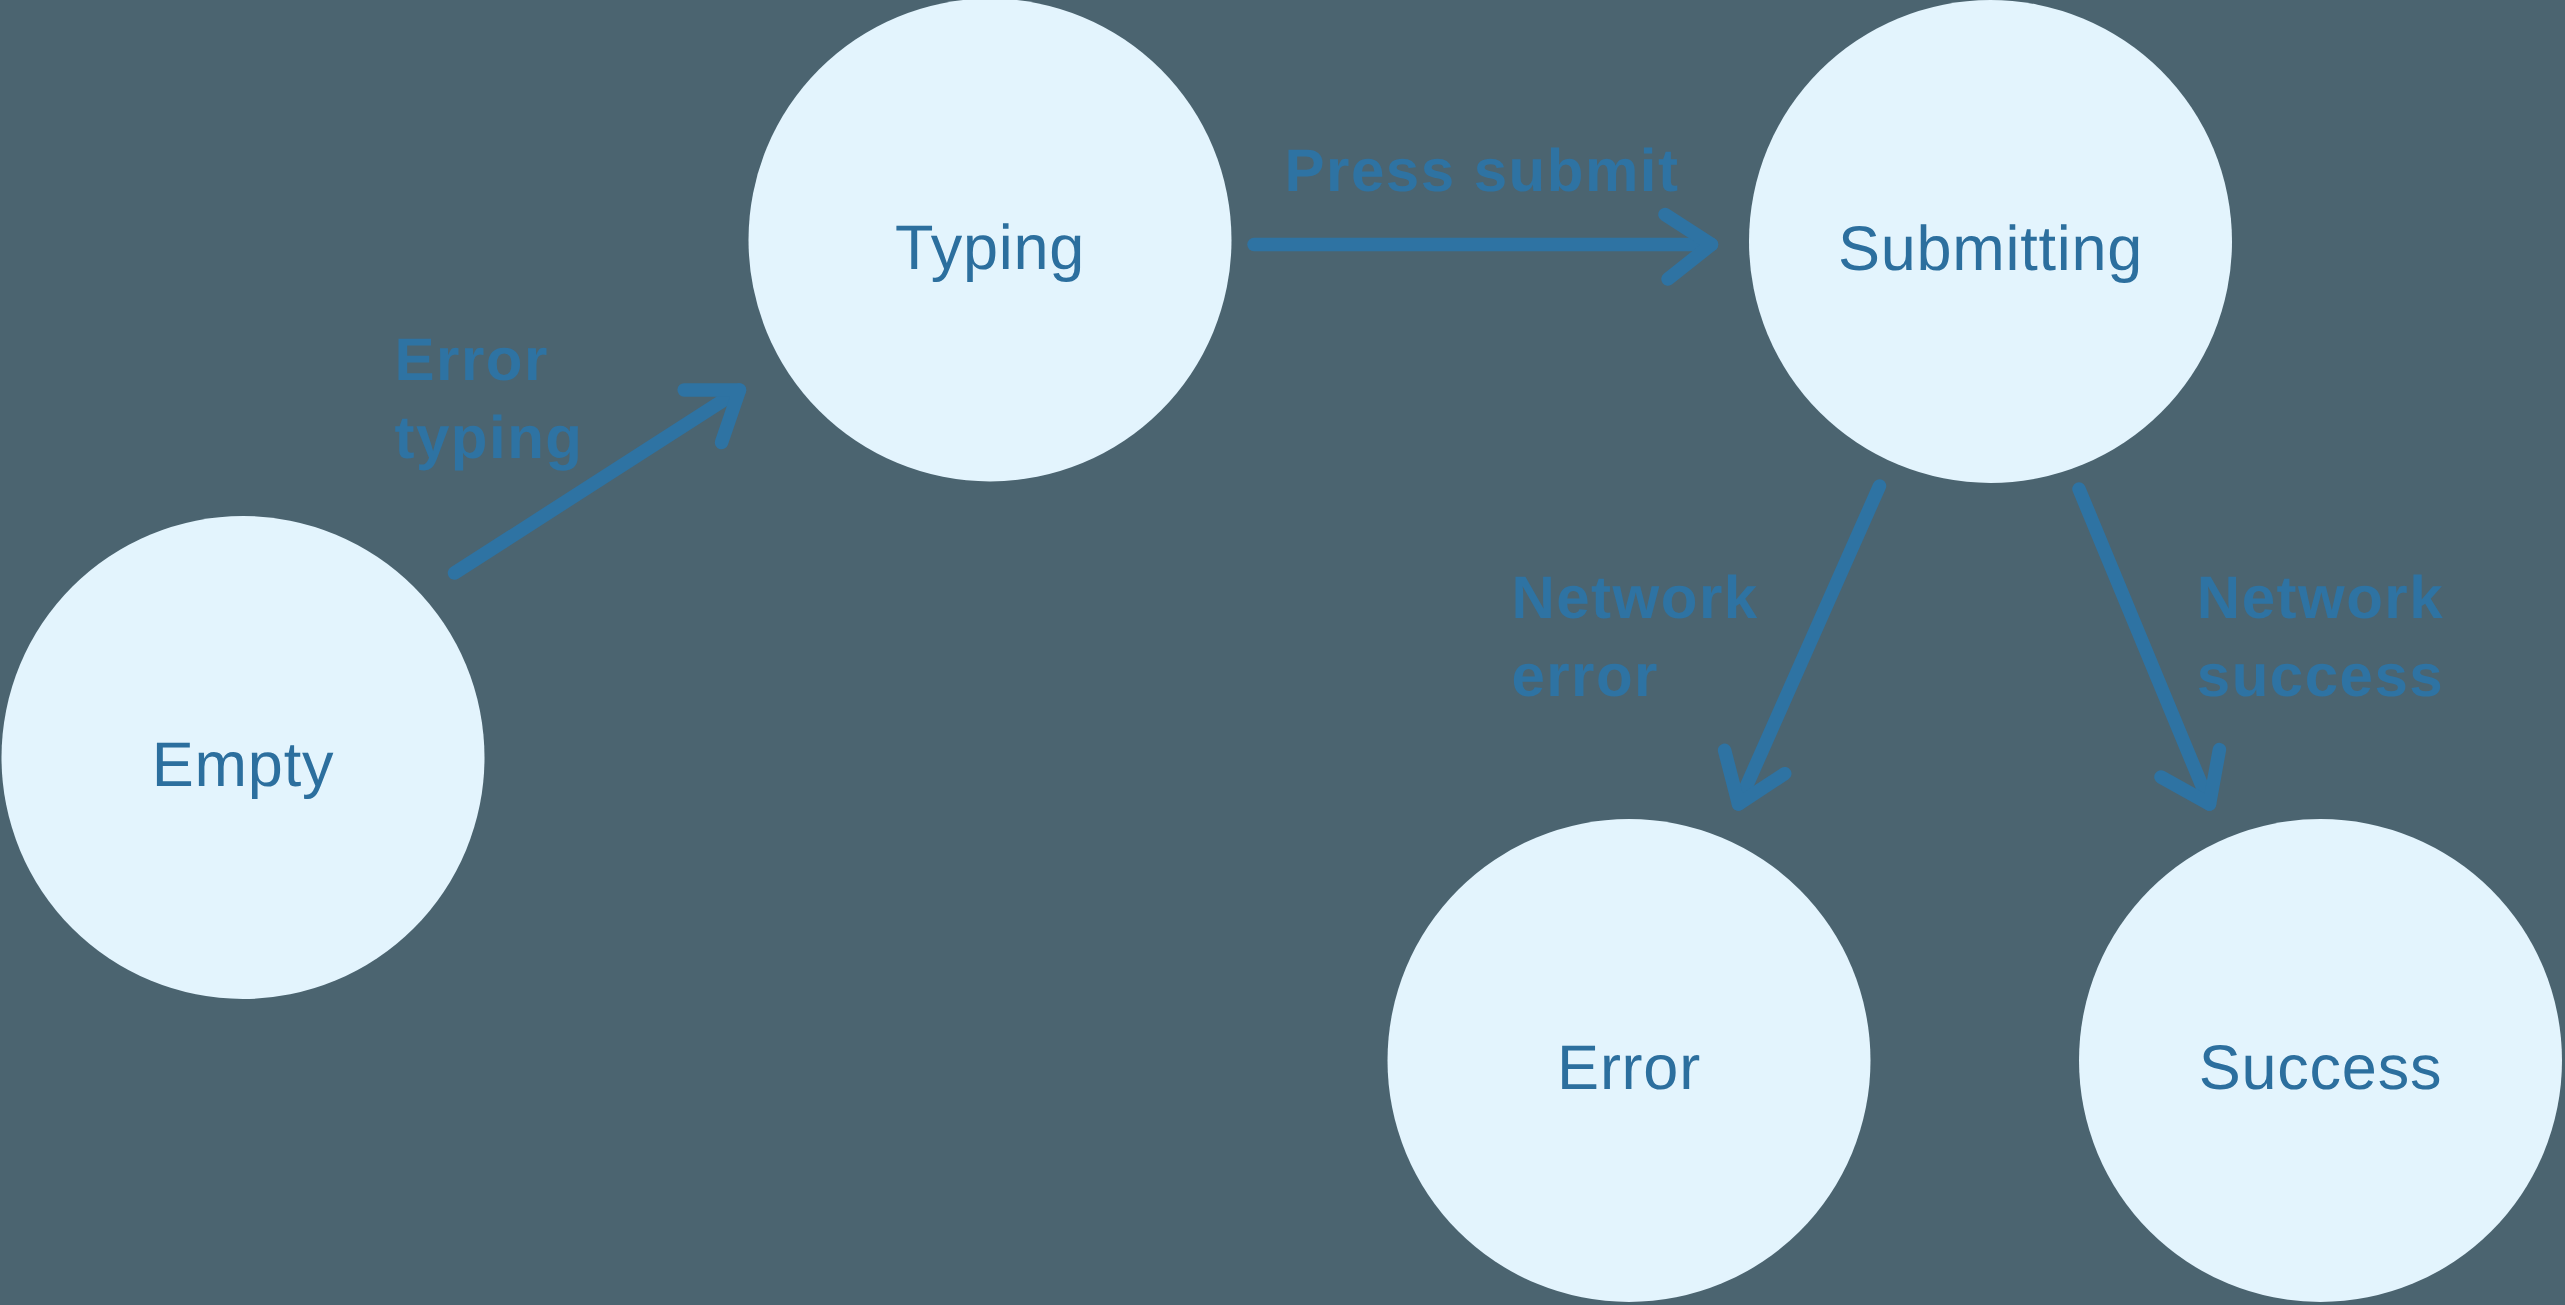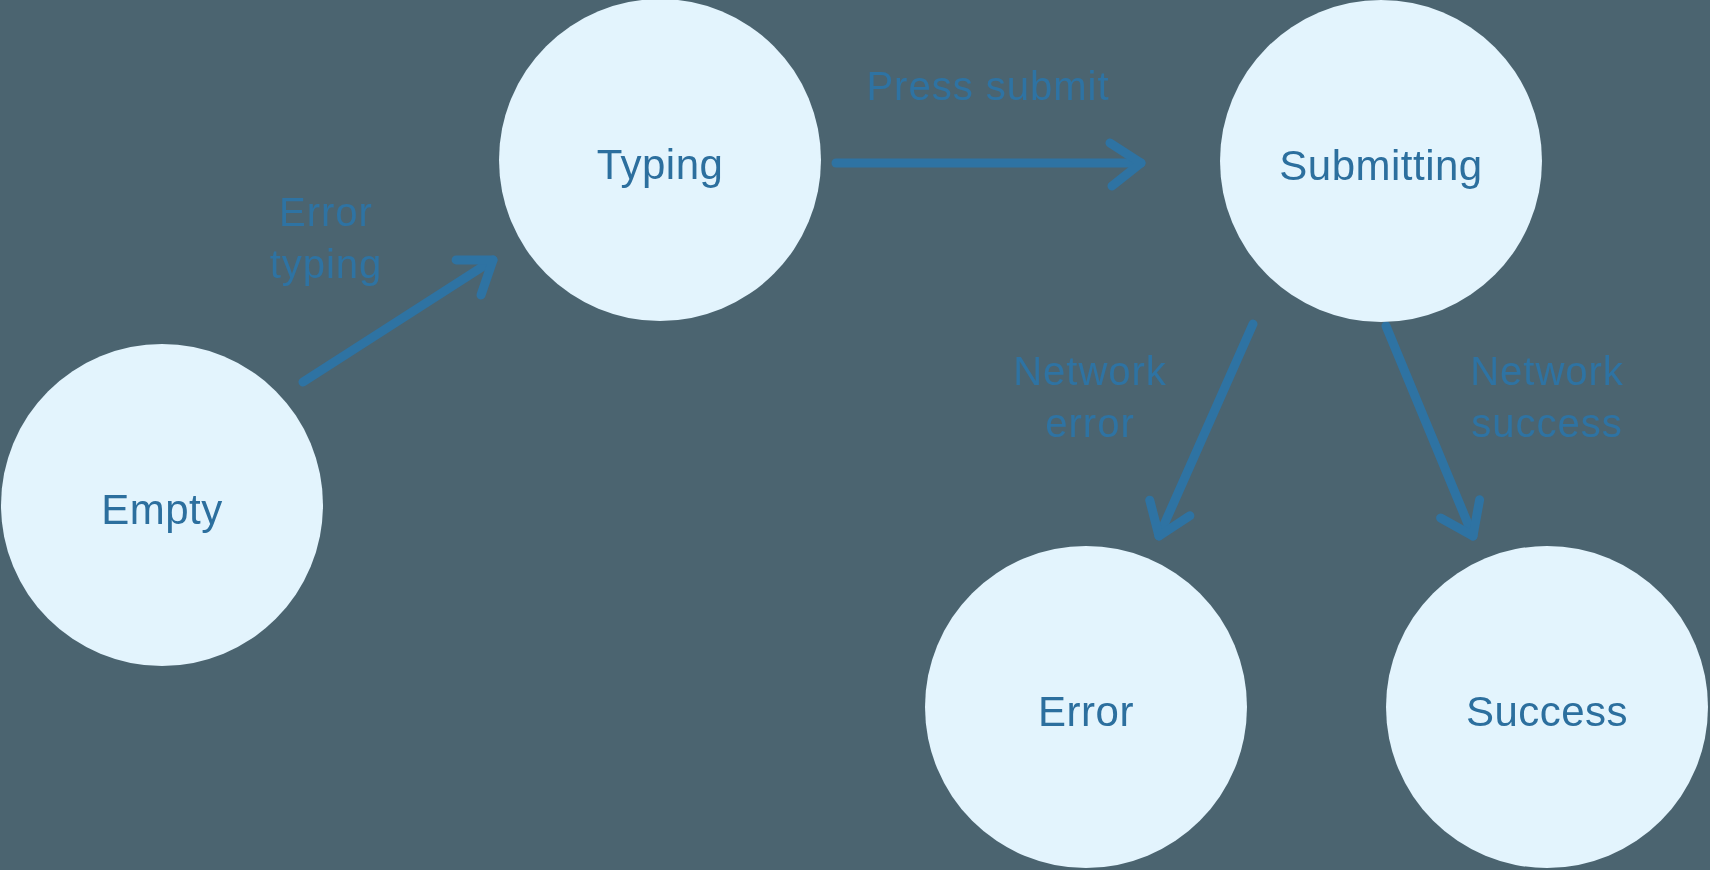--- a/index.html
+++ b/index.html
@@ -39,33 +39,33 @@
   }
   .node-label {
     color: var(--node-text);
     font-size: 42px;
     font-weight: 500;
     letter-spacing: 0.5px;
     white-space: nowrap;
   }
   .node-empty      { left: 1px;    top: 344px; align-items: center; }
   .node-typing     { left: 499px;  top: -1px;  }
-  .node-submitting { left: 1220px; top: 0px;   }
+  .node-submitting { left: 1166px; top: 0px;   }
   .node-error      { left: 925px;  top: 546px; }
   .node-success    { left: 1386px; top: 546px; }
   .edge-label {
     position: absolute;
     transform: translate(-50%, -50%);
     color: var(--edge);
     font-size: 40px;
-    font-weight: 400;
+    font-weight: 700;
     letter-spacing: 1px;
     line-height: 52px;
-    text-align: center;
     white-space: nowrap;
+    margin-top: 28px;
   }
   .el-start-typing    { left: 326px;  top: 238px; }
   .el-press-submit    { left: 988px;  top: 86px;  }
   .el-network-error   { left: 1090px; top: 397px; }
   .el-network-success { left: 1547px; top: 397px; }
   .edge-label .line { display: block; }
 </style>
 </head>
 <body>
 

